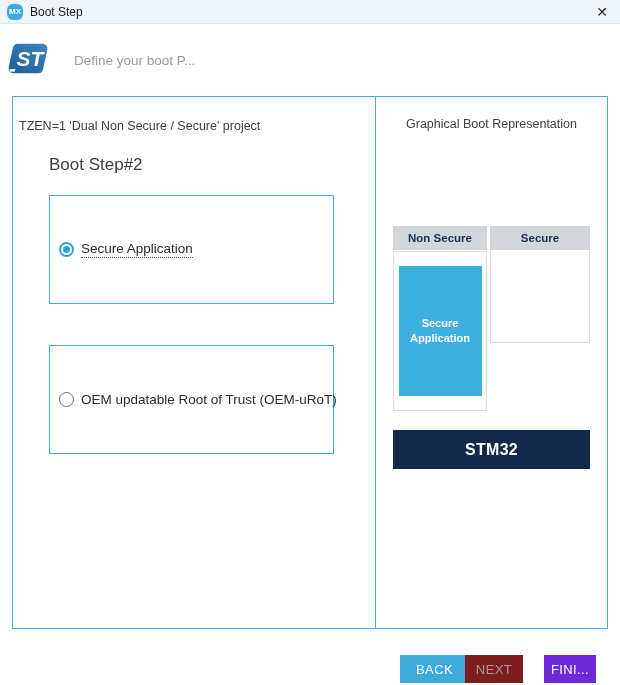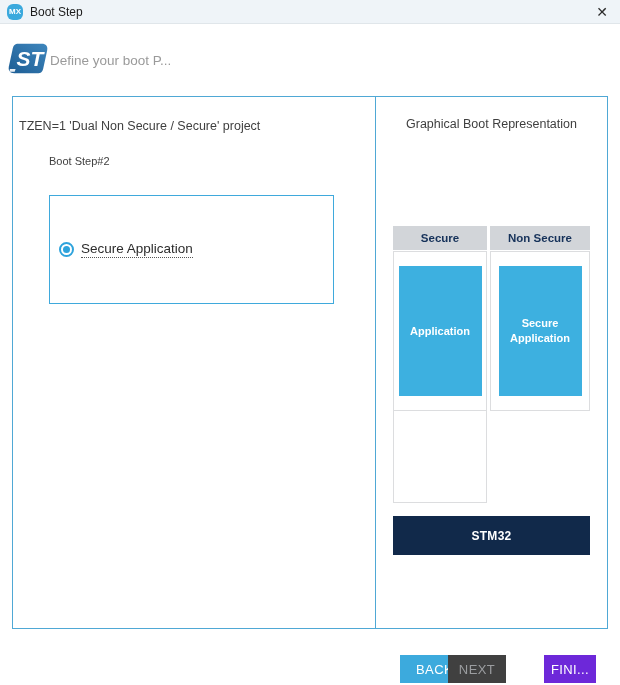--- a/index.html
+++ b/index.html
@@ -26,37 +26,37 @@
   .win-title { margin-left:7px; font-size:12px; color:#1b1b1b; }
   .win-close {
     margin-left:auto; width:22px; height:20px;
     display:flex; align-items:center; justify-content:center;
     font-size:14px; color:#2b2b2b; cursor:default;
   }
 
   
   .header {
     position:absolute; left:8px; top:42px; height:36px;
-    display:flex; align-items:center; gap:2px;
+    display:flex; align-items:center; gap:26px;
   }
   .st-logo { width:40px; height:33px; }
   .subtitle { font-size:13.5px; color:#9a9a9a;text-align:center; }
 
   
   .panel { position:absolute; top:96px; height:533px; border:1px solid #4fa8d5; background:#fff; }
   .left-panel  { left:12px;  width:403px; }
   .right-panel { left:375px; width:233px; }
 
   .tzen-title {
     position:absolute; left:6px; top:22px;
     font-size:12.5px; color:#3f3f3f; white-space:nowrap;
   }
   .step-label {
     position:absolute; left:36px; top:58px;
-    font-size:11px; color:#3f3f3f;
+    font-size:17px; color:#3f3f3f;
   }
   .option-box {
     position:absolute; left:36px; width:285px; height:109px;
     border:1px solid #3fa9dc; background:#fff;
     display:flex; align-items:center; padding-left:9px; cursor:default;
   }
   .option-box.first  { top:98px; }
   .option-box.second { top:248px; }
   .radio {
     width:15px; height:15px; border-radius:50%; background:#fff; flex:0 0 auto;
@@ -95,34 +95,34 @@
   .blk {
     color:#fff; font-weight:bold; font-size:11px; text-align:center; line-height:1.35;
     display:flex; align-items:center; justify-content:center;
   }
   .blk-blue { width:83px; height:130px; background:#3db0e0; }
   .blk-oem {
     position:absolute; right:9px; bottom:7px;
     width:82px; height:34px; background:#8796a5;
   }
   .chip-bar {
-    grid-column:1 / -1; margin-top:13px; height:39px; background:#11294a;
-    color:#fff; font-weight:bold; font-size:12px; letter-spacing:0.3px;
+    grid-column:1 / -1; margin-top:19px; height:39px; background:#11294a;
+    color:#fff; font-weight:bold; font-size:16px; letter-spacing:0.3px;
     display:flex; align-items:center; justify-content:center;
   }
 
   
   .btn {
     position:absolute; top:655px; height:28px; border:none;
     display:flex; align-items:center; justify-content:center;
     font-family:"Liberation Sans", sans-serif;
     font-size:13px; letter-spacing:0.4px; cursor:default;
   }
   .btn-back   { left:400px; width:69px; background:#3caadd; color:#ffffff; }
-  .btn-next   { left:448px; width:58px; background:#404040; color:#9b9da0; }
+  .btn-next   { left:465px; width:58px; background:#7f1d1d; color:#9b9da0; }
   .btn-finish { left:544px; width:52px; background:#6d28d9; color:#ffffff; }
 </style>
 </head>
 <body>
 
 <div class="titlebar">
   <div class="mx-badge">MX</div>
   <div class="win-title">Boot Step</div>
   <div class="win-close">✕</div>
 </div>
@@ -146,32 +146,33 @@
 
 <div class="panel left-panel">
   <div class="tzen-title">TZEN=1 'Dual Non Secure / Secure' project</div>
   <div class="step-label">Boot Step#2</div>
 
   <div class="option-box first">
     <span class="radio selected"></span>
     <span class="option-label focused">Secure Application</span>
   </div>
 
+  <div class="option-box second">
+    <span class="radio unselected"></span>
+    <span class="option-label">OEM updatable Root of Trust (OEM-uRoT)</span>
+  </div>
 </div>
 
 <div class="panel right-panel">
   <div class="rp-title">Graphical Boot Representation</div>
 
   <div class="boot-diagram">
+    <div class="dg-head">Non Secure</div>
     <div class="dg-head">Secure</div>
-    <div class="dg-head">Non Secure</div>
 
-    <div class="dg-cell dg-row1">
-      <div class="blk blk-blue">Application</div>
-    </div>
     <div class="dg-cell dg-row1">
       <div class="blk blk-blue">Secure Application</div>
     </div>
 
     <div class="dg-cell dg-row2"></div>
 
     <div class="chip-bar">STM32</div>
   </div>
 </div>
 

